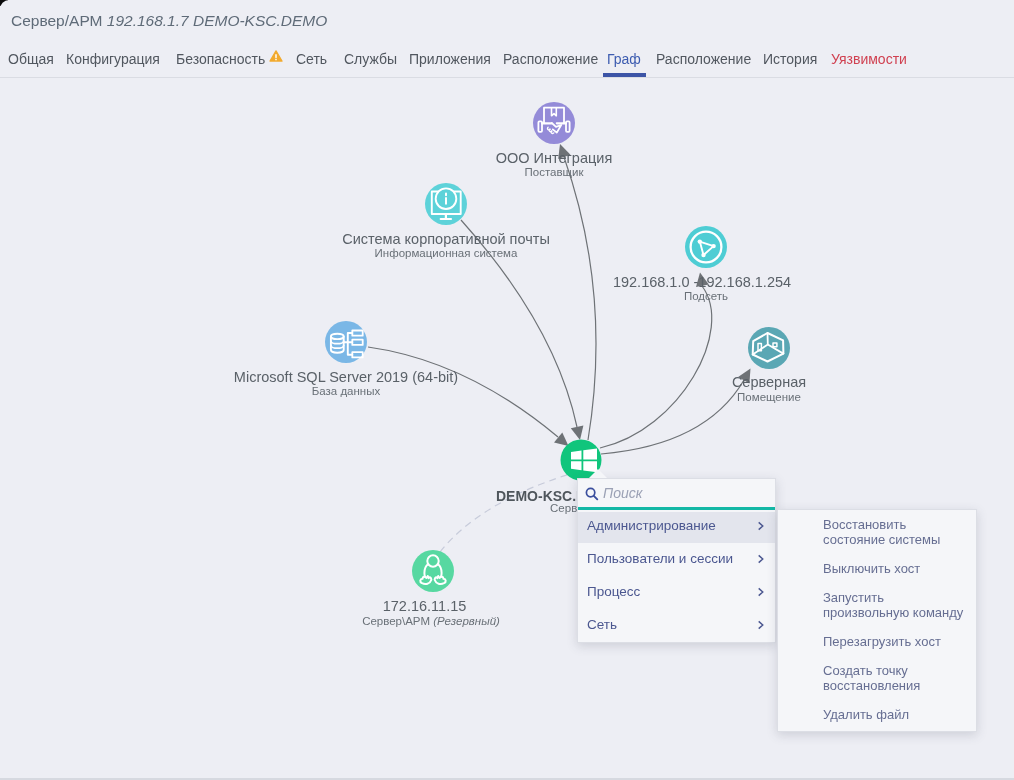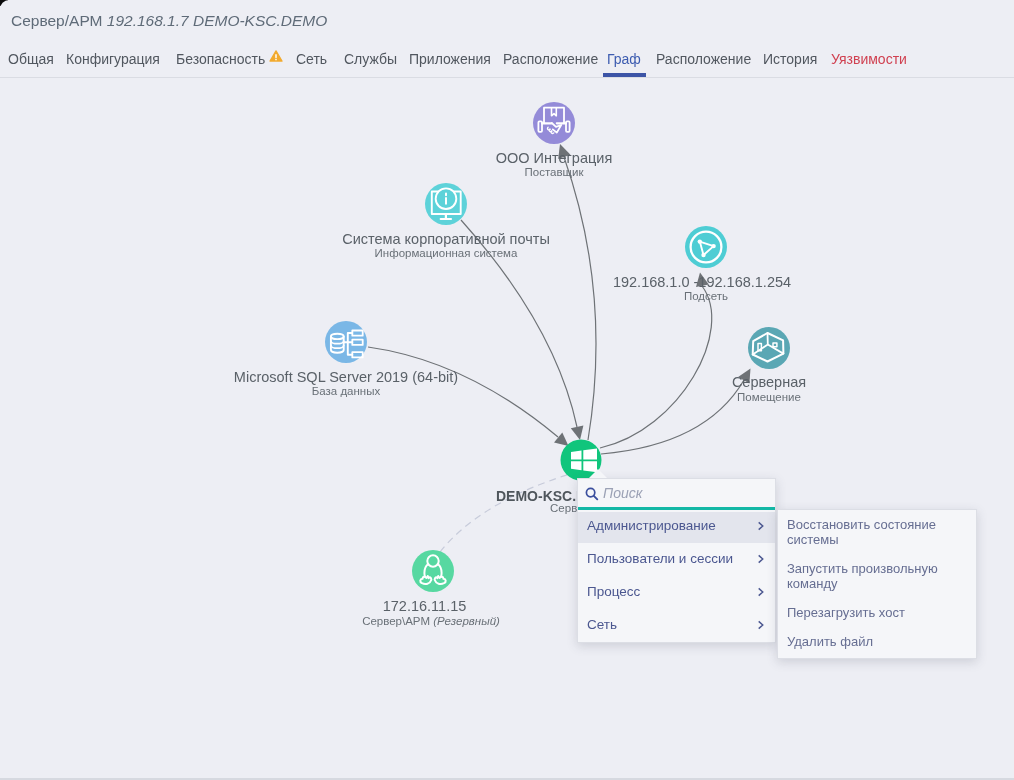--- a/index.html
+++ b/index.html
@@ -22,21 +22,21 @@
   .srow{height:28px;border-bottom:3px solid #14b8a6;position:relative;}
   .srow .ph{position:absolute;left:25px;top:6px;font-style:italic;font-size:14px;color:#9ba1b5;}
   .mitem{height:32.9px;line-height:32.9px;padding:0 9px;font-size:13.5px;color:#4b5790;position:relative;}
   .mitem.hl{background:linear-gradient(#f5f6f9 0,#f5f6f9 2px,#e3e5ed 2px,#e3e5ed 100%);}
   .chev{position:absolute;right:10px;top:50%;margin-top:-5px;width:9px;height:10px;}
   .notch{position:absolute;left:589px;top:469px;width:0;height:0;z-index:6;
          border-left:9px solid transparent;border-right:9px solid transparent;
          border-bottom:9px solid #f5f6f9;}
   .submenu{position:absolute;left:777px;top:509px;width:198px;padding-bottom:2px;background:#f5f6f9;
         border:1px solid #dcdee5;box-shadow:0 3px 10px rgba(60,64,90,.18);z-index:5;}
-  .sitem{padding:7px 10px 7px 9px;font-size:13px;line-height:15px;color:#666e92;}
+  .sitem{padding:7px 10px 7px 9px;font-size:13px;line-height:15px;color:#666e92;margin-left:36px;}
 </style>
 </head>
 <body>
 <div class="corner"></div>
 <div class="page"></div>
 <div class="bottomline"></div>
 <div class="title">Сервер/АРМ <i>192.168.1.7 DEMO-KSC.DEMO</i></div>
 <div class="tabs">
   <span style="left:8px">Общая</span>
   <span style="left:66px">Конфигурация</span>
@@ -188,16 +188,18 @@
       </svg>
   </div>
   <div class="mitem">Сеть
     <svg class="chev" viewBox="0 0 10 10">
         <path d="M3,1 L7.5,5 L3,9" fill="none" stroke="#4b5790" stroke-width="1.6"></path>
       </svg>
   </div>
 </div>
 <div class="submenu">
   <div class="sitem">Восстановить состояние системы</div>
+  <div class="sitem">Выключить хост</div>
   <div class="sitem">Запустить произвольную команду</div>
   <div class="sitem">Перезагрузить хост</div>
+  <div class="sitem">Создать точку восстановления</div>
   <div class="sitem">Удалить файл</div>
 </div>
 
 </body></html>

